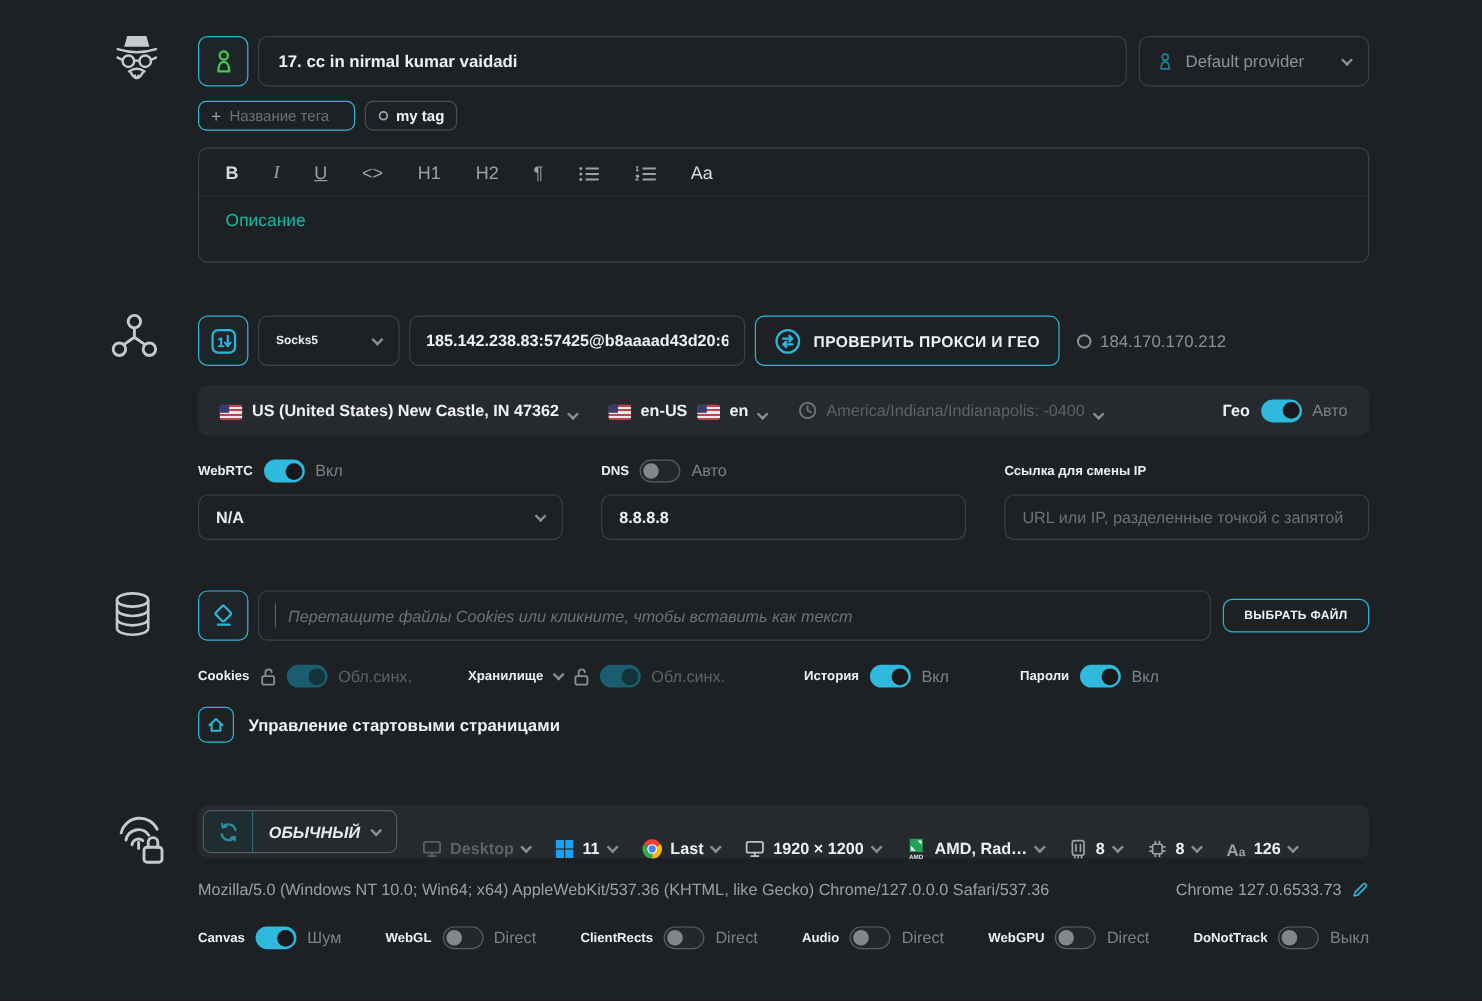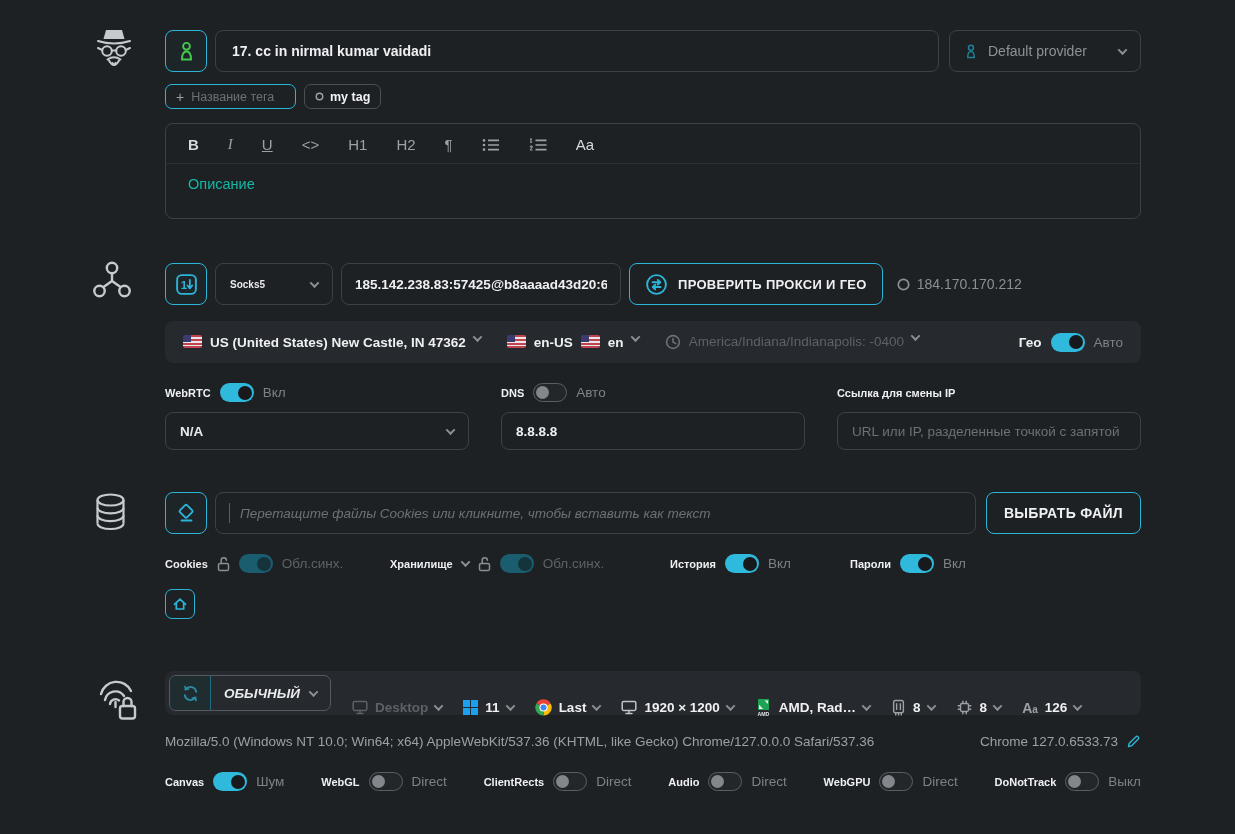--- a/index.html
+++ b/index.html
@@ -55,21 +55,21 @@
   .proxy-row { margin-top:44px; gap:8px; }
   .proxy-type { width:118px; border:1px solid #3c4147; border-radius:8px; font-size:10px; font-weight:bold; }
   .proxy-type .lbl { flex:1; }
   .proxy-addr { width:280px; height:42px; border:1px solid #3c4147; border-radius:8px; padding:0 13px; font-size:13.5px; }
   .check-btn { display:flex; align-items:center; gap:10px; height:42px; padding:0 15px; border:1px solid #2bb6d9;
     border-radius:8px; background:transparent; color:#eef0f2; font-weight:bold; font-size:13px; letter-spacing:.3px; cursor:pointer;
     font-family:"Liberation Sans", sans-serif; }
   .ext-ip { display:flex; align-items:center; gap:7px; color:#8a8f94; font-size:14px; margin-left:6px; }
 
   .geo-bar { margin-top:16px; height:42px; background:#26292d; border-radius:8px; display:flex; align-items:center; padding:0 18px; font-size:13.5px; }
-  .geo-item { display:flex; align-items:flex-start; gap:8px; cursor:pointer; }
+  .geo-item { display:flex; align-items:flex-end; gap:8px; cursor:pointer; }
   .flag { width:19px; height:13px; border-radius:2px; flex:none;
     background:linear-gradient(#3c3b6e,#3c3b6e) 0 0/8px 7px no-repeat,
     repeating-linear-gradient(to bottom,#c0434d 0 1.9px,#e8e8e8 1.9px 3.8px); }
   .geo-loc { font-weight:bold; color:#eef0f2; }
   .geo-right { margin-left:auto; display:flex; align-items:center; gap:9px; }
   .geo-right .glabel { font-weight:bold; color:#eef0f2; }
 
   
   .tg { width:34px; height:19px; border-radius:10px; position:relative; display:inline-block; flex:none; cursor:pointer; }
   .tg.on { background:#2fb9dc; }
@@ -88,22 +88,22 @@
   .field { width:332px; height:38px; border:1px solid #3c4147; border-radius:8px; display:flex; align-items:center; padding:0 14px; gap:10px; }
   .field input { width:100%; font-size:13.5px; }
   .field .lbl { flex:1; font-weight:bold; font-size:13.5px; }
 
   
   .cookie-row { margin-top:42px; gap:8px; }
   .dropzone { flex:1; height:42px; border:1px solid #3c4147; border-radius:8px; display:flex; align-items:center; padding:0 13px; gap:10px; }
   .dropzone .caret-bar { width:1px; height:20px; background:#5a5f65; flex:none; }
   .dropzone input { width:100%; font-style:italic; font-weight:normal; font-size:13.5px; }
   .dropzone input::placeholder { font-style:italic; }
-  .file-btn { height:42px; padding:0 17px; border:1px solid #2bb6d9; border-radius:8px; background:transparent; color:#eef0f2;
-    font-weight:bold; font-size:14px; letter-spacing:.3px; cursor:pointer; margin-left:2px; font-family:"Liberation Sans", sans-serif; }
+  .file-btn { height:28px; padding:0 17px; border:1px solid #2bb6d9; border-radius:8px; background:transparent; color:#eef0f2;
+    font-weight:bold; font-size:10px; letter-spacing:.3px; cursor:pointer; margin-left:2px; font-family:"Liberation Sans", sans-serif; }
 
   .cookie-toggles { margin-top:20px; display:flex; align-items:center; }
   .ct-group { display:flex; align-items:center; gap:9px; flex:none; }
   .g1 { width:225px; } .g2 { width:280px; } .g3 { width:180px; }
 
   .start-row { margin-top:16px; display:flex; align-items:center; gap:12px; }
   .mini-btn { width:30px; height:30px; border:1.5px solid #2bb6d9; border-radius:7px; display:flex; align-items:center; justify-content:center; cursor:pointer; }
 
   
   .fp-bar { margin-top:52px; height:44px; background:#26292d; border-radius:8px; display:flex; align-items:center; padding:0 4px 0 4px; gap:21px; }
@@ -355,20 +355,21 @@
       </div>
     </div>
 
     <div class="start-row">
       <span class="mini-btn">
         <svg width="16" height="16" viewBox="0 0 16 16" fill="none" stroke="#2bb6d9" stroke-width="1.7" stroke-linecap="round" stroke-linejoin="round">
           <path d="M2.5 8.3 L8 3.2 L13.5 8.3"></path>
           <path d="M4.3 7.2 V13 h7.4 V7.2"></path>
         </svg>
       </span>
+      <span class="lbl-b" style="font-size:14px">Управление стартовыми страницами</span>
     </div>
 
     <div class="fp-bar">
       <div class="mode-ctl">
         <span class="mode-refresh">
           <svg width="19" height="19" viewBox="0 0 20 20" fill="none" stroke="#2a8ca4" stroke-width="2" stroke-linecap="round">
             <path d="M16 8.2 A6.3 6.3 0 0 0 4.8 5.6"></path>
             <path d="M4 11.8 A6.3 6.3 0 0 0 15.2 14.4"></path>
             <path d="M4.2 2.6 L4.8 5.9 L8 5.2" stroke-width="1.7"></path>
             <path d="M15.8 17.4 L15.2 14.1 L12 14.8" stroke-width="1.7"></path>

